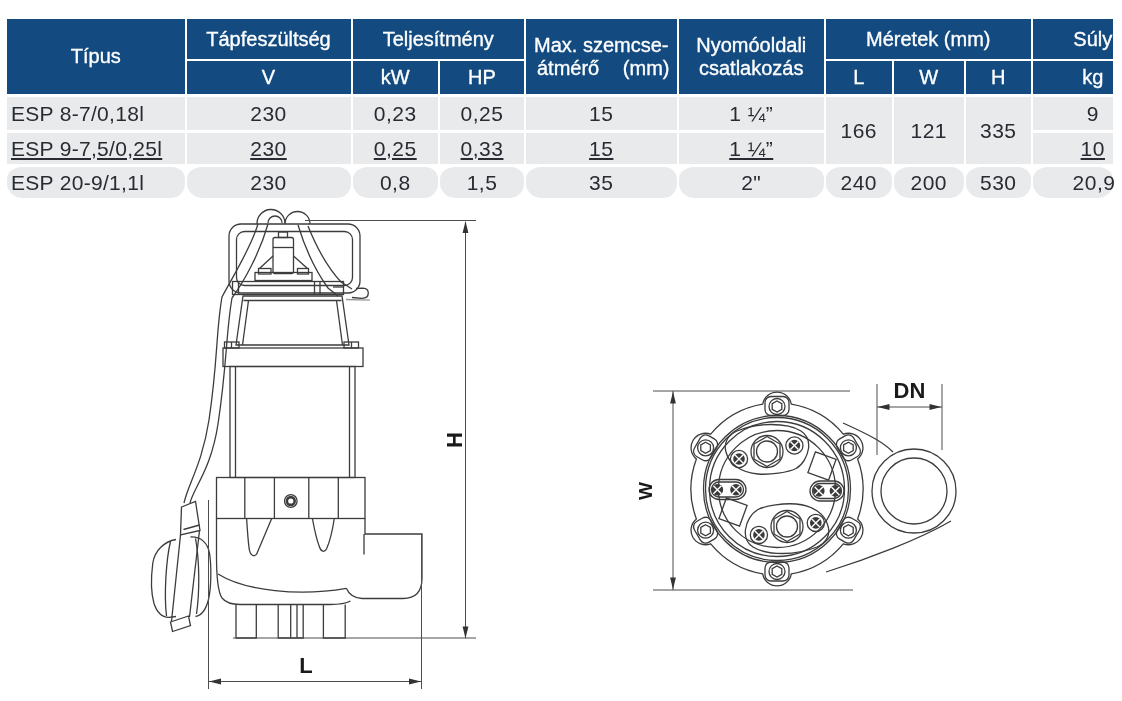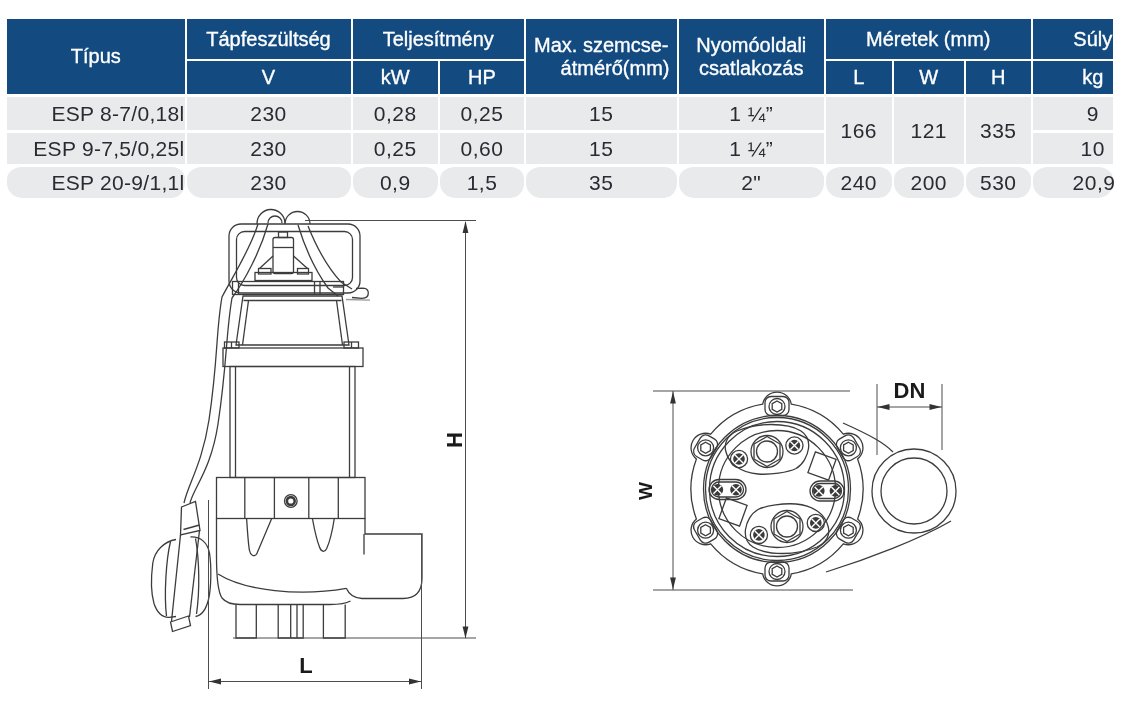--- a/index.html
+++ b/index.html
@@ -5,24 +5,24 @@
   html,body { margin:0; padding:0; }
   body { width:1122px; height:701px; background:#ffffff; font-family:"Liberation Sans",sans-serif; overflow:hidden; position:relative; }
   table { position:absolute; left:7px; top:19px; width:1106px; border-collapse:separate; border-spacing:0; table-layout:fixed; }
   th, td { box-sizing:border-box; padding:0; vertical-align:middle; }
   th { background:#134b80; color:#ffffff; font-weight:normal; font-size:20px; -webkit-text-stroke:0.35px #ffffff; text-align:center; border-right:2px solid #fff; }
   th.last, td.last { border-right:none;padding-left:40px; }
   tr.h1 th.sp { height:42px; border-bottom:2px solid #fff; }
   tr.h2 th { height:33px; }
   td { background:#e9eaec; color:#282b31; font-size:21px; letter-spacing:0.5px; text-align:center; border-right:2px solid #fff; border-top:3px solid #fff; }
   tr.r1 td { height:36px; }
-  tr.r2 td { height:34px; }
+  tr.r2 td { height:34px;text-decoration:underline; }
   tr.r3 td { height:34px;border-radius:15px; }
-  td.tname { text-align:right; padding-left:4px; letter-spacing:0.3px;margin-left:48px; }
-  .mx { display:flex; justify-content:flex-end; padding:0 7px 0 11px; }
+  td.tname { text-align:left; padding-left:4px; letter-spacing:0.3px;margin-left:48px; }
+  .mx { display:flex; justify-content:space-between; padding:0 7px 0 11px; }
   svg { position:absolute; left:0; top:0; }
 </style>
 </head>
 <body>
 <table>
   <colgroup>
     <col style="width:179.5px">
       <col style="width:166px">
       <col style="width:87.5px">
       <col style="width:86px">
@@ -54,42 +54,42 @@
         <th>kW</th>
         <th>HP</th>
         <th>L</th>
         <th>W</th>
         <th>H</th>
         <th class="last">kg</th>
   </tr>
   <tr class="r1">
     <td class="tname">ESP 8-7/0,18l</td>
         <td>230</td>
-        <td>0,28</td>
+        <td>0,23</td>
         <td>0,25</td>
         <td>15</td>
         <td>1 ¼”</td>
     <td rowspan="2">166</td>
         <td rowspan="2">121</td>
         <td rowspan="2">335</td>
         <td class="last">9</td>
   </tr>
   <tr class="r2">
     <td class="tname">ESP 9-7,5/0,25l</td>
         <td>230</td>
         <td>0,25</td>
-        <td>0,60</td>
+        <td>0,33</td>
         <td>15</td>
         <td>1 ¼”</td>
     <td class="last">10</td>
   </tr>
   <tr class="r3">
     <td class="tname">ESP 20-9/1,1l</td>
         <td>230</td>
-        <td>0,9</td>
+        <td>0,8</td>
         <td>1,5</td>
         <td>35</td>
         <td>2"</td>
     <td>240</td>
         <td>200</td>
         <td>530</td>
         <td class="last">20,9</td>
   </tr>
 </tbody>
   </table>

